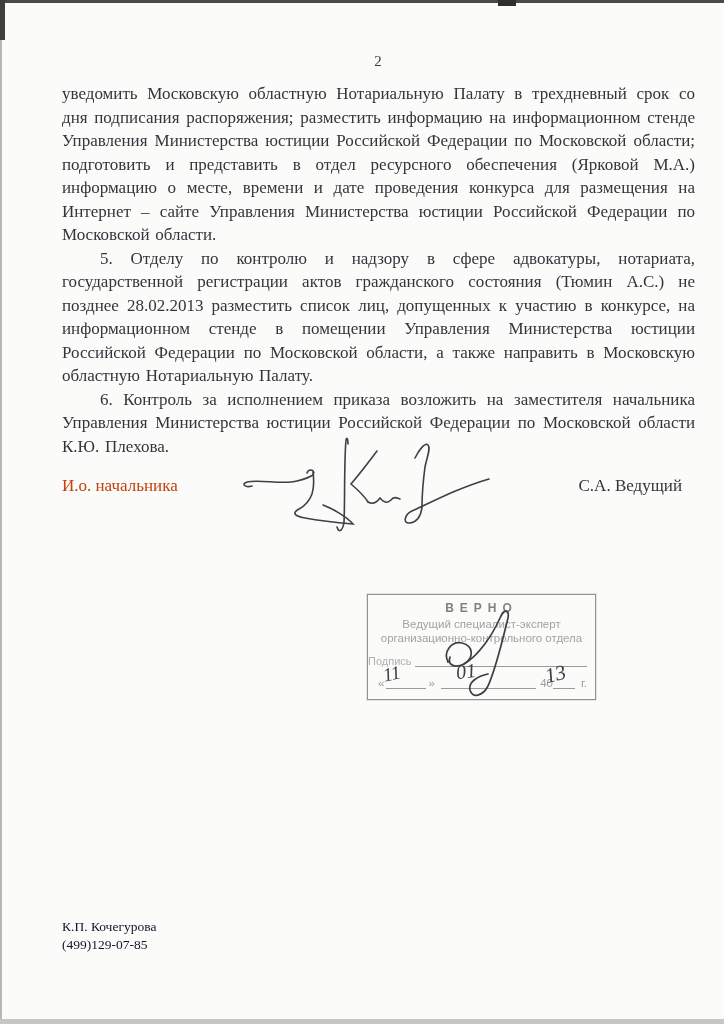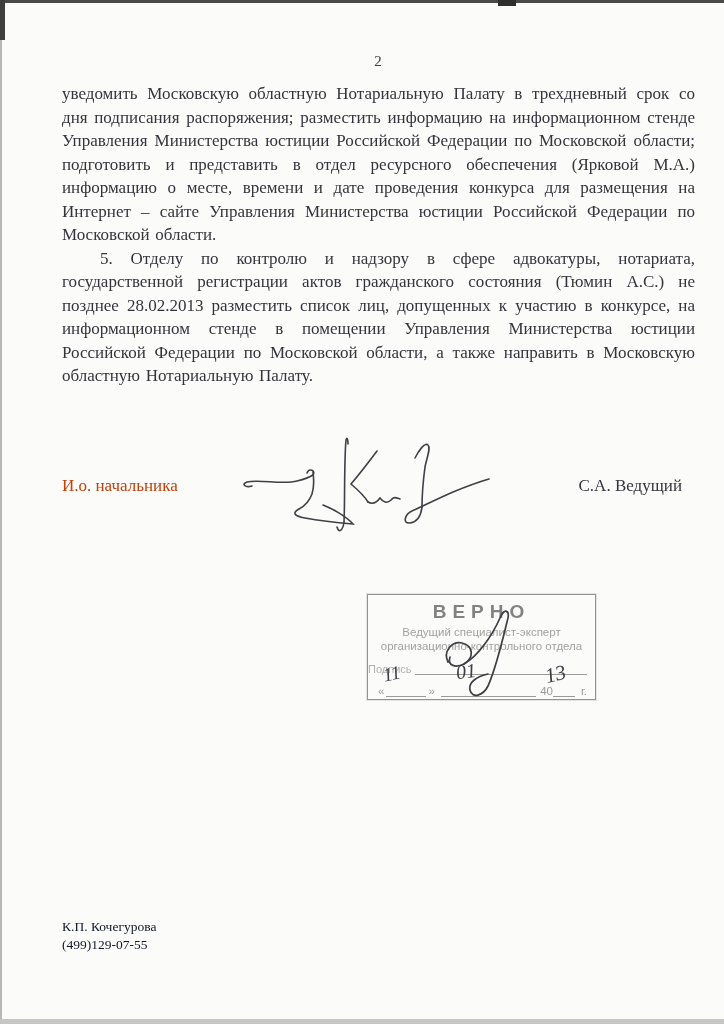--- a/index.html
+++ b/index.html
@@ -51,21 +51,21 @@
   
   .stamp{
     position:absolute;left:367px;top:594px;width:227px;height:104px;
     border:1.5px solid #939391;
     box-shadow:0 0 0 1px rgba(160,160,158,.25);
     font-family:"Liberation Sans", sans-serif;
     color:#9b9b99;
   }
   .stamp-title{
     margin-top:6px;text-align:center;
-    font-size:19px;font-weight:bold;letter-spacing:6px;color:#828280;
+    font-size:12px;font-weight:bold;letter-spacing:6px;color:#828280;
   }
   .stamp-line{text-align:center;font-size:11.5px;line-height:13.5px;color:#a2a2a0;}
   .stamp-line.l1{margin-top:3px;}
   .stamp-sign-row{
     display:flex;align-items:flex-end;
     margin:9px 8px 0 0;font-size:11px;color:#b0b0ae;
   }
   .stamp-sign-row .fill-line{flex:1;border-bottom:1px solid #9a9a98;height:12px;margin-left:3px;}
   .stamp-date-row{
     display:flex;align-items:flex-end;
@@ -85,20 +85,21 @@
 <div class="edge-top-tick"></div>
 <div class="edge-left"></div>
 <div class="edge-left-corner"></div>
 <div class="edge-bottom"></div>
 
 <div class="page-number">2</div>
 
 <div class="body-text">
   <p>уведомить Московскую областную Нотариальную Палату в трехдневный срок со дня подписания распоряжения; разместить информацию на информационном стенде Управления Министерства юстиции Российской Федерации по Московской области; подготовить и представить в отдел ресурсного обеспечения (Ярковой М.А.) информацию о месте, времени и дате проведения конкурса для размещения на Интернет – сайте Управления Министерства юстиции Российской Федерации по Московской области.</p>
   <p class="indent">5. Отделу по контролю и надзору в сфере адвокатуры, нотариата, государственной регистрации актов гражданского состояния (Тюмин А.С.) не позднее 28.02.2013 разместить список лиц, допущенных к участию в конкурсе, на информационном стенде в помещении Управления Министерства юстиции Российской Федерации по Московской области, а также направить в Московскую областную Нотариальную Палату.</p>
+  <p class="indent">6. Контроль за исполнением приказа возложить на заместителя начальника Управления Министерства юстиции Российской Федерации по Московской области К.Ю. Плехова.</p>
 </div>
 
 <div class="sig-title">И.о. начальника</div>
 <div class="sig-name">С.А. Ведущий</div>
 
 <svg class="hw-svg" style="left:225px;top:422px;" width="272" height="122" viewBox="0 0 272 122" fill="none" stroke="#3f3f46" stroke-width="1.6" stroke-linecap="round">
   <path d="M 27 64 C 20 66, 16 62, 22 60 C 35 57, 58 63, 72 59 C 80 57, 85 55, 88 53 C 91 48, 84 46, 82 51"></path>
   <path d="M 88 50 C 89 58, 89 66, 87 72 C 84 80, 78 85, 74 87 C 67 91, 69 94, 80 96 C 96 99, 116 101, 128 102 C 121 94, 106 86, 98 83"></path>
   <path d="M 123 22 C 123 18, 122 14, 121 18 C 119 40, 120 82, 119 100 C 118 108, 114 112, 112 105"></path>
   <path d="M 152 29 C 140 45, 132 55, 126 62 C 133 68, 140 75, 143 80"></path>
@@ -130,14 +131,14 @@
   <path d="M 18 64 C 13 54, 21 43, 32 45 C 44 48, 44 60, 34 66 C 26 70, 17 68, 20 59"></path>
   <path d="M 34 66 C 48 58, 62 38, 70 20 C 74 10, 81 11, 77 24 C 72 44, 66 70, 58 88 C 53 98, 42 101, 40 92 C 38 84, 48 78, 58 76"></path>
 </svg>
 
 <span class="hw-digit hw-day">11</span>
 <span class="hw-digit hw-month">01</span>
 <span class="hw-digit hw-year">13</span>
 
 <div class="footer">
   <div>К.П. Кочегурова</div>
-  <div>(499)129-07-55</div>
+  <div>(499)129-07-85</div>
 </div>
 
 </body></html>

